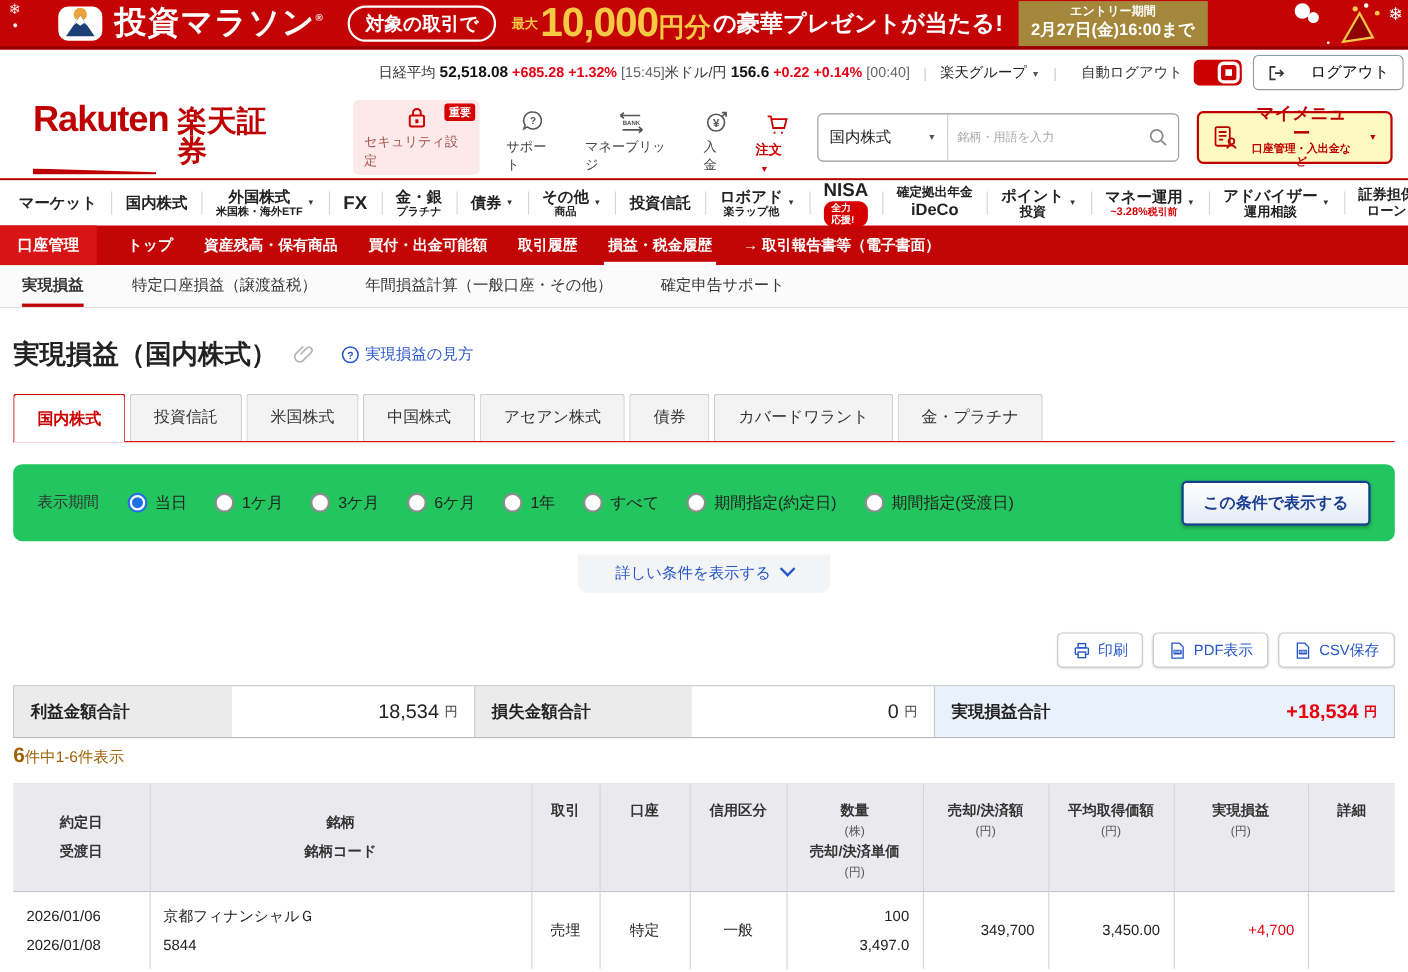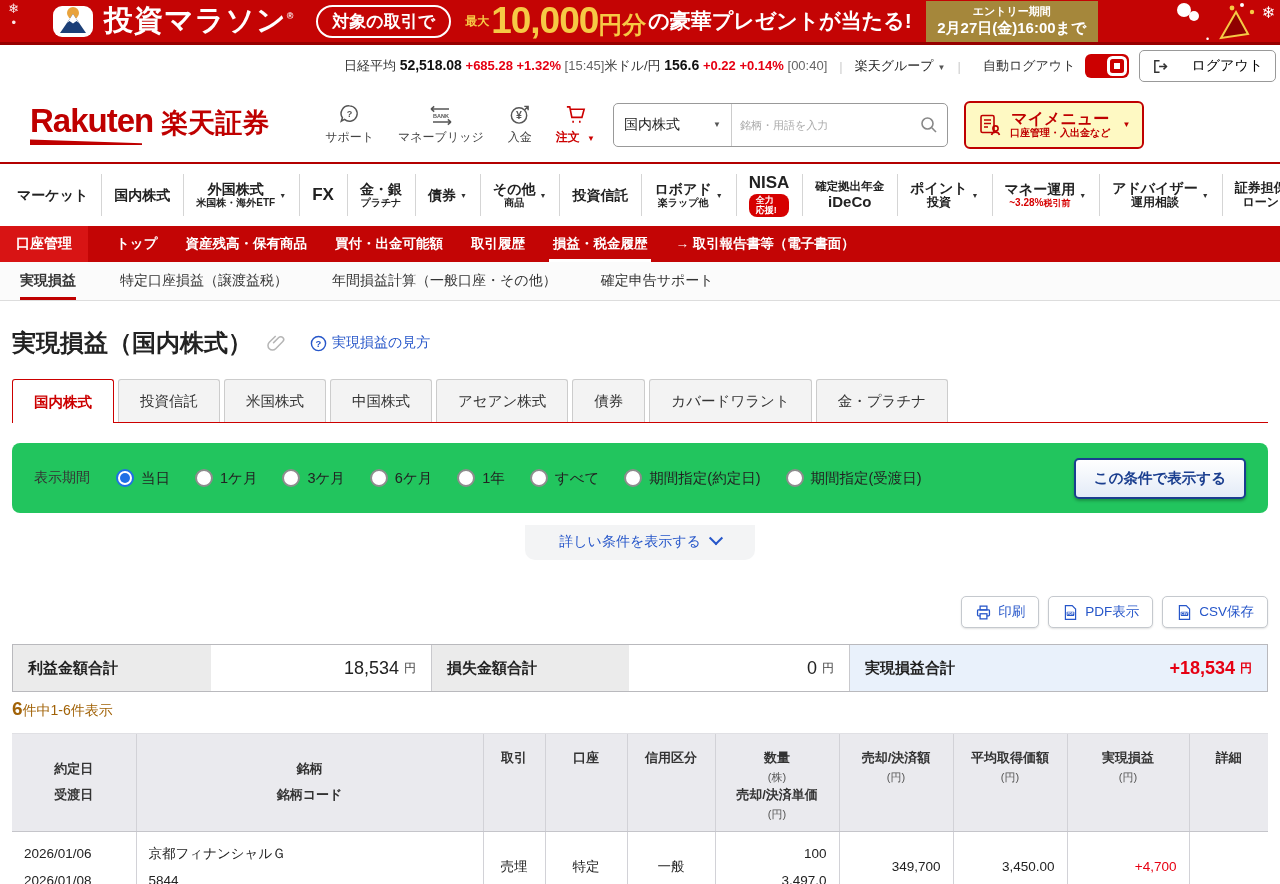--- a/index.html
+++ b/index.html
@@ -53,21 +53,21 @@
     border-right:1px solid #ccc; height:100%; cursor:pointer; }
   .search-input { border:none; outline:none; flex:1; font-size:11px; padding:0 8px; color:#333; font-family:inherit; }
   .search-input::placeholder { color:#aaa; }
   .mag { margin-right:8px; }
   .mymenu { margin-left:16px; border:2px solid #bf0000; border-radius:6px; height:48px; padding:0 12px;
     display:flex; align-items:center; gap:8px; color:#bf0000; background:#fef9c3; cursor:pointer; }
   .mymenu .t1 { font-size:16px; font-weight:800; line-height:1.1; }
   .mymenu .t2 { font-size:10px; font-weight:700; line-height:1.2; }
 
   
-  .mainnav { height:62px; display:flex; align-items:stretch; background:#fff; padding:0 4px; }
+  .mainnav { height:41px; display:flex; align-items:stretch; background:#fff; padding:0 4px; }
   .nav-item { position:relative; display:flex; align-items:center; gap:4px; padding:0 13px; cursor:pointer; }
   .nav-item + .nav-item::before { content:""; position:absolute; left:0; top:10px; bottom:10px; width:1px; background:#d5d5d5; }
   .nav-lines { display:flex; flex-direction:column; align-items:center; line-height:1.15; }
   .nav-main { font-size:14px; font-weight:700; color:#222; white-space:nowrap; }
   .nav-main.big { font-size:17px; font-weight:800; }
   .nav-sub { font-size:10px; font-weight:700; color:#222; white-space:nowrap; }
   .nav-sub.big { font-size:15px; font-weight:800; }
   .nav-sub.red { color:#d60000; }
   .nav-badge { background:#d60000; color:#fff; font-size:9px; font-weight:700; border-radius:8px; padding:1px 7px; margin-top:1px; }
   .caret-nav { font-size:7px; color:#333; align-self:center; }
@@ -224,20 +224,31 @@
 <div class="header">
   <div>
     <div class="logo">
       <span class="en">Rakuten</span>
       <span class="jp">楽天証券</span>
     </div>
     <div class="swoosh"></div>
   </div>
 
   <div class="qlinks">
+    <div class="qitem security">
+      <span class="qbadge">重要</span>
+      <span>
+        <svg width="20" height="22" viewBox="0 0 20 22" fill="none" stroke="#d00000" stroke-width="1.8">
+          <rect x="3.5" y="9" width="13" height="10" rx="1.5"></rect>
+          <path d="M6.5 9 V6.5 a3.5 3.5 0 0 1 7 0 V9"></path>
+          <rect x="8.6" y="12.5" width="2.8" height="3.5" fill="#d00000" stroke="none"></rect>
+        </svg>
+      </span>
+      <span>セキュリティ設定</span>
+    </div>
     <div class="qitem">
       <span>
         <svg width="23" height="23" viewBox="0 0 24 24" fill="none" stroke="#555" stroke-width="1.5">
           <path d="M12 3 a8 8 0 1 1 -5.2 14.1 L3.4 19 l1.2 -3.6 A8 8 0 0 1 12 3 z"></path>
           <text x="12" y="14.6" font-size="9.5" text-anchor="middle" fill="#555" stroke="none" font-weight="bold">?</text>
         </svg>
       </span>
       <span>サポート</span>
     </div>
     <div class="qitem">

